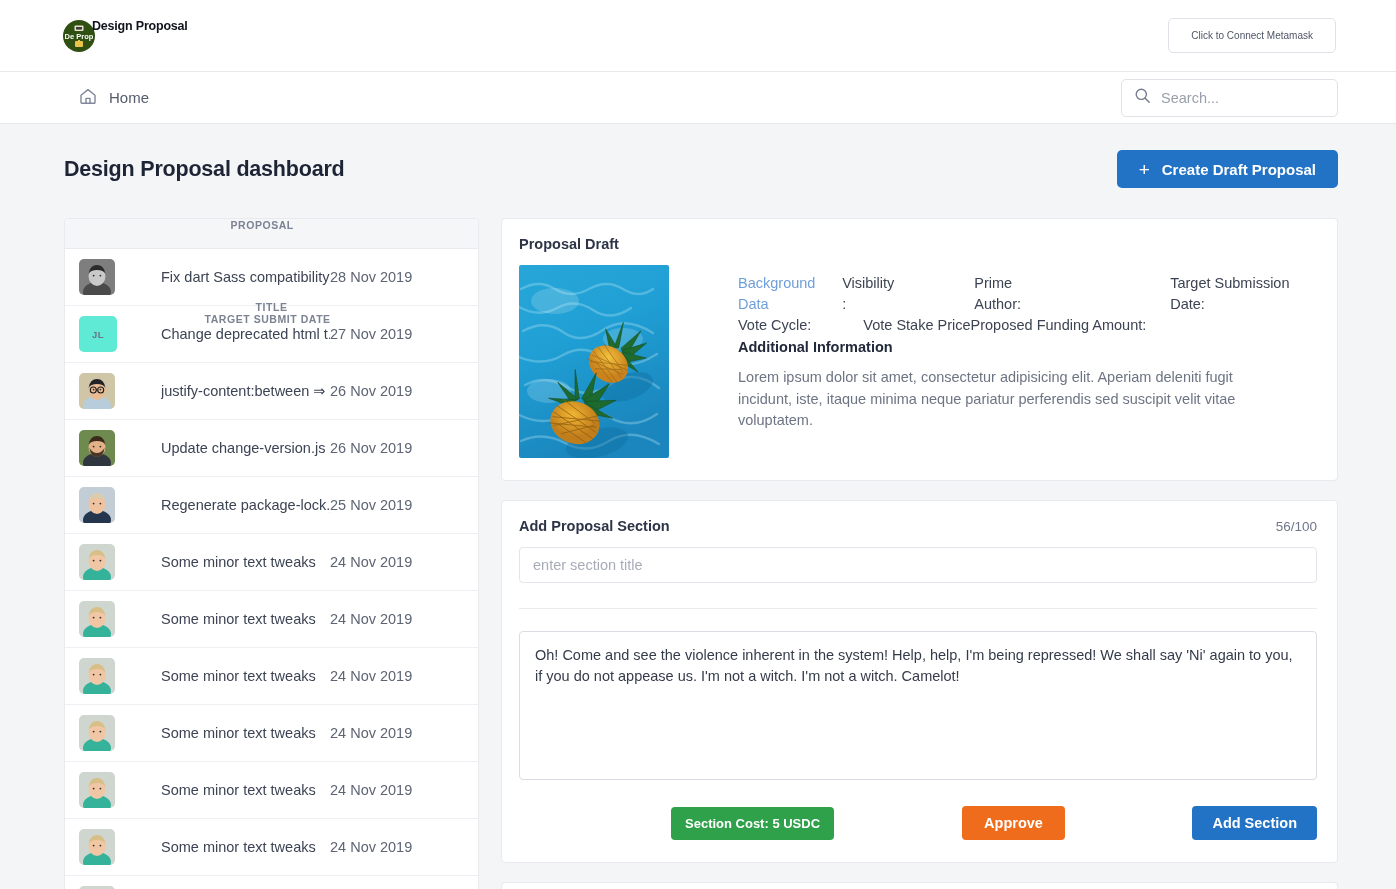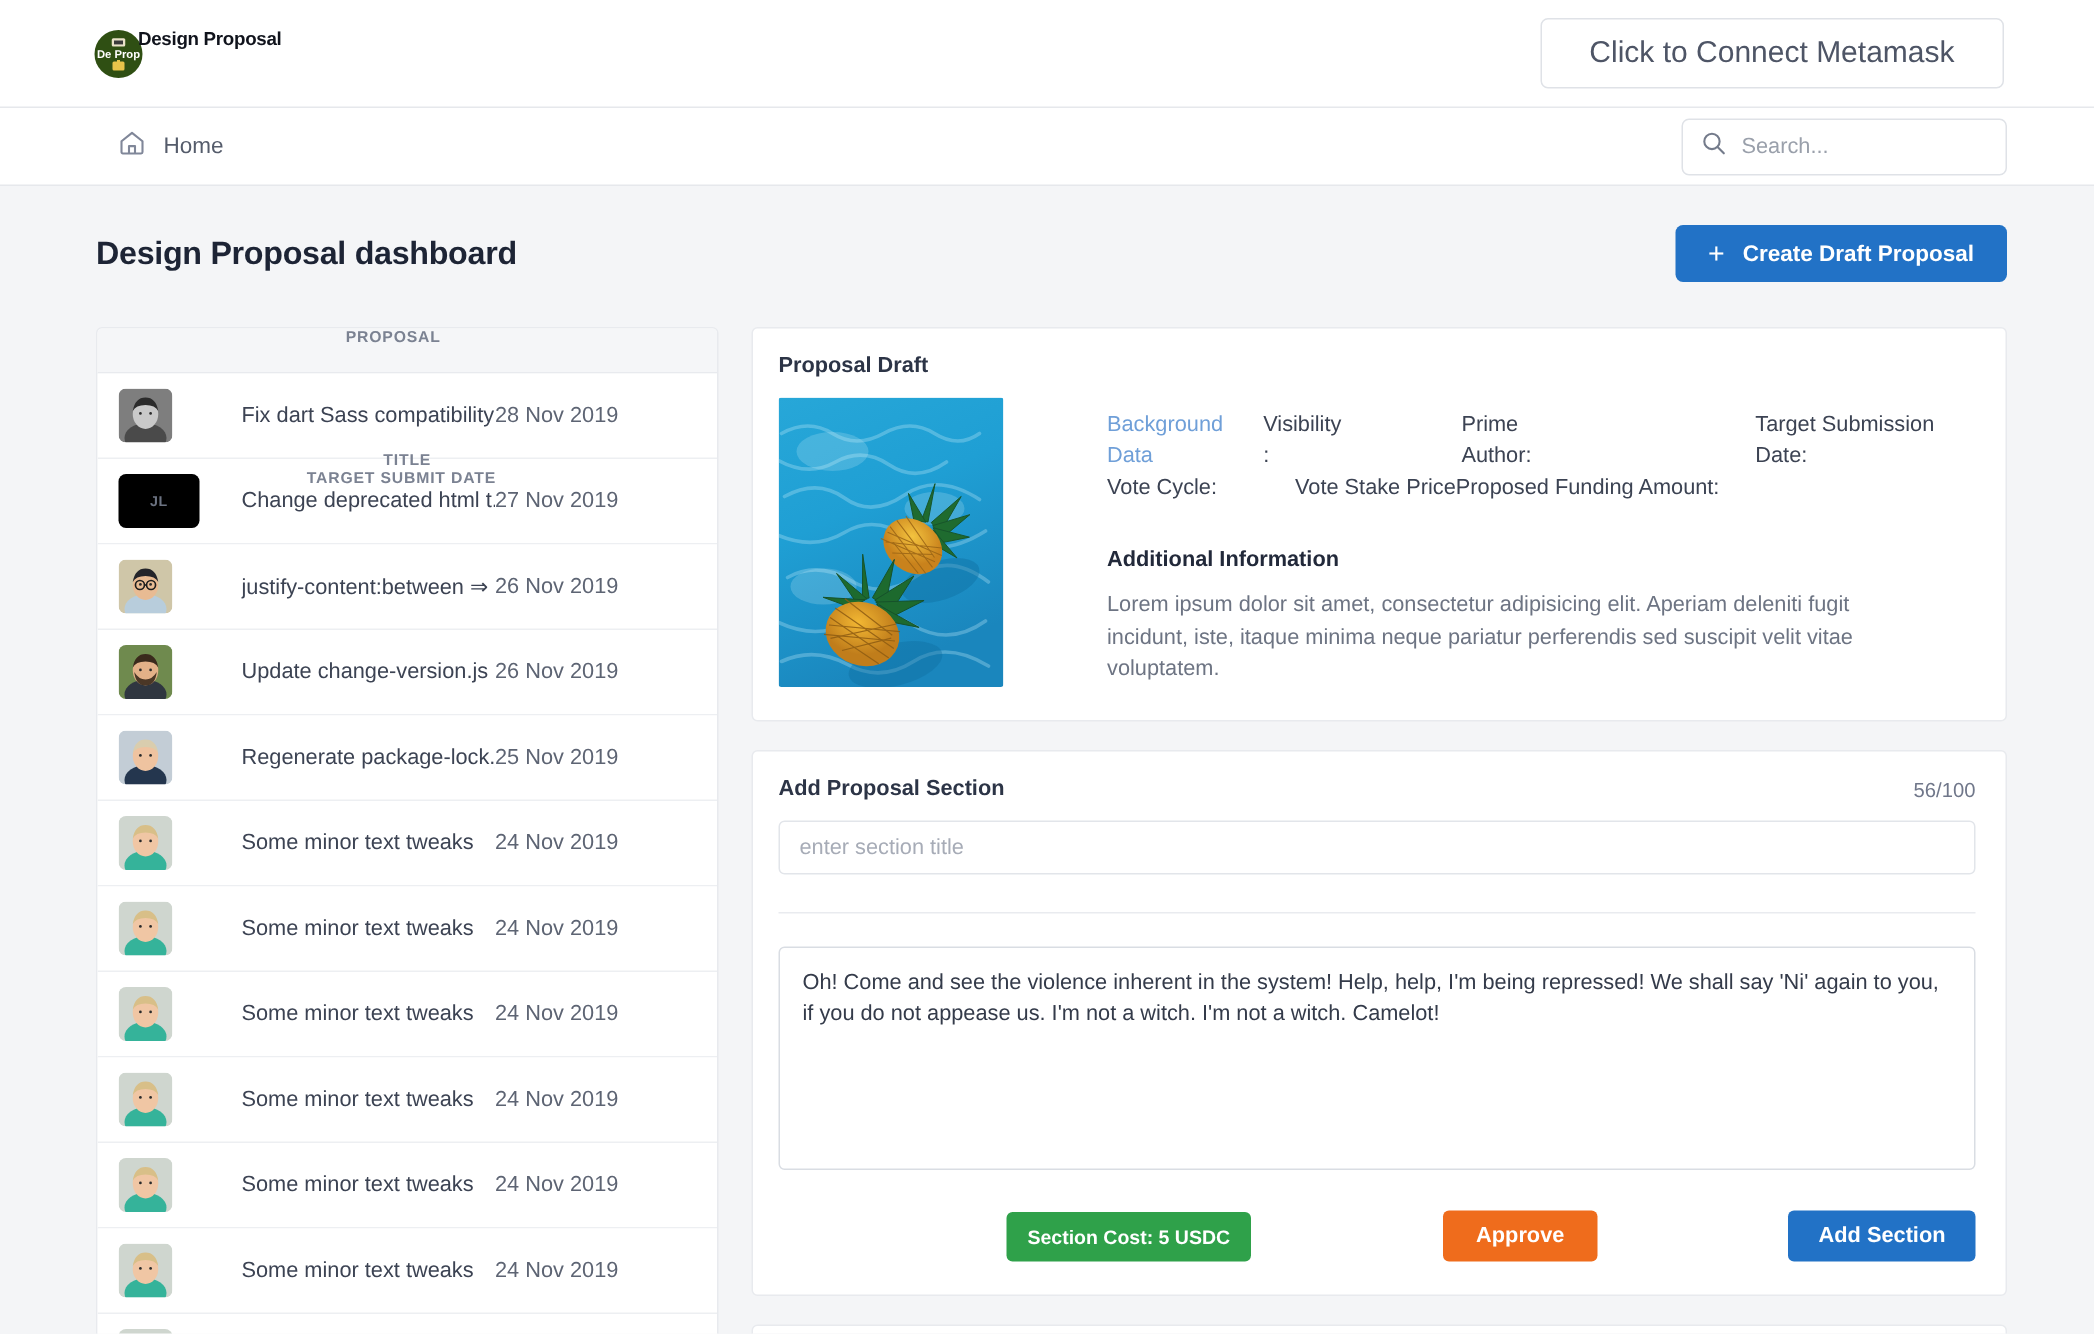--- a/index.html
+++ b/index.html
@@ -20,21 +20,21 @@
   }
   .brand { display: flex; gap: 0px; }
   .logo-mark { width: 34px; height: 34px; flex: 0 0 34px; }
   .brand-name {
     font-size: 12.5px; font-weight: bold; color: #10131c;
     letter-spacing: -0.2px; margin-left: -4px;
   }
   .topbar-spacer { flex: 1; }
   .metamask-btn {
     border: 1px solid #dfe2e7; background: #fff; border-radius: 5px;
-    padding: 11px 32px; font-size: 20px; color: #4e5566;
+    padding: 11px 22px; font-size: 10px; color: #4e5566;
     font-family: "Liberation Sans", sans-serif; cursor: pointer;
     white-space: nowrap;
   }
 
   
   .navbar {
     height: 52px; background: #ffffff;
     border-bottom: 1px solid #e6e8ec;
     display: flex; align-items: center;
     padding: 0 58px 0 78px;
@@ -91,21 +91,21 @@
     display: flex; align-items: center; height: 57px;
     border-bottom: 1px solid #edeff2; padding: 0 14px;
     cursor: pointer; background: #fff;
   }
   .avatar-cell { width: 82px; flex: 0 0 82px; }
   .avatar {
     width: 36px; height: 36px; border-radius: 5px;
     overflow: hidden; display: block;
   }
   .avatar-initials {
-    width: 54px; height: 36px; border-radius: 5px; background: #000000;
+    width: 38px; height: 36px; border-radius: 5px; background: #5eead4;
     display: flex; align-items: center; justify-content: center;
     font-size: 9.5px; font-weight: bold; color: #6c7382; letter-spacing: 0.4px;
   }
   .row-title {
     flex: 1; font-size: 14.5px; color: #3c4353;
     white-space: nowrap; overflow: hidden; text-overflow: clip;
     padding-right: 8px;
   }
   .row-date { width: 134px; flex: 0 0 134px; font-size: 14.5px; color: #5d6473; }
 
@@ -123,21 +123,21 @@
   }
   .meta-block { flex: 1; padding-left: 69px; padding-top: 8px; }
   .meta-line {
     font-size: 14.5px; color: #3c4353; line-height: 21px;
     display: flex; align-items: baseline;
   }
   .meta-link { color: #6f9fd8; }
   .meta-gap1 { display: inline-block; width: 82px; }
   .meta-gap2 { display: inline-block; width: 123px; }
   .meta-gap3 { display: inline-block; width: 52px; }
-  .meta-strong { font-weight: bold; color: #22293a; font-size: 14.5px; line-height: 22px; margin-top: 26px; }
+  .meta-strong { font-weight: bold; color: #22293a; font-size: 14.5px; line-height: 22px; }
   .meta-para {
     font-size: 14.5px; color: #6d7483; line-height: 21.5px;
     margin-top: 9px; max-width: 545px;
   }
 
   
   .section-panel { padding: 17px 20px 22px 17px; }
   .section-head {
     display: flex; align-items: center; justify-content: space-between;
   }

